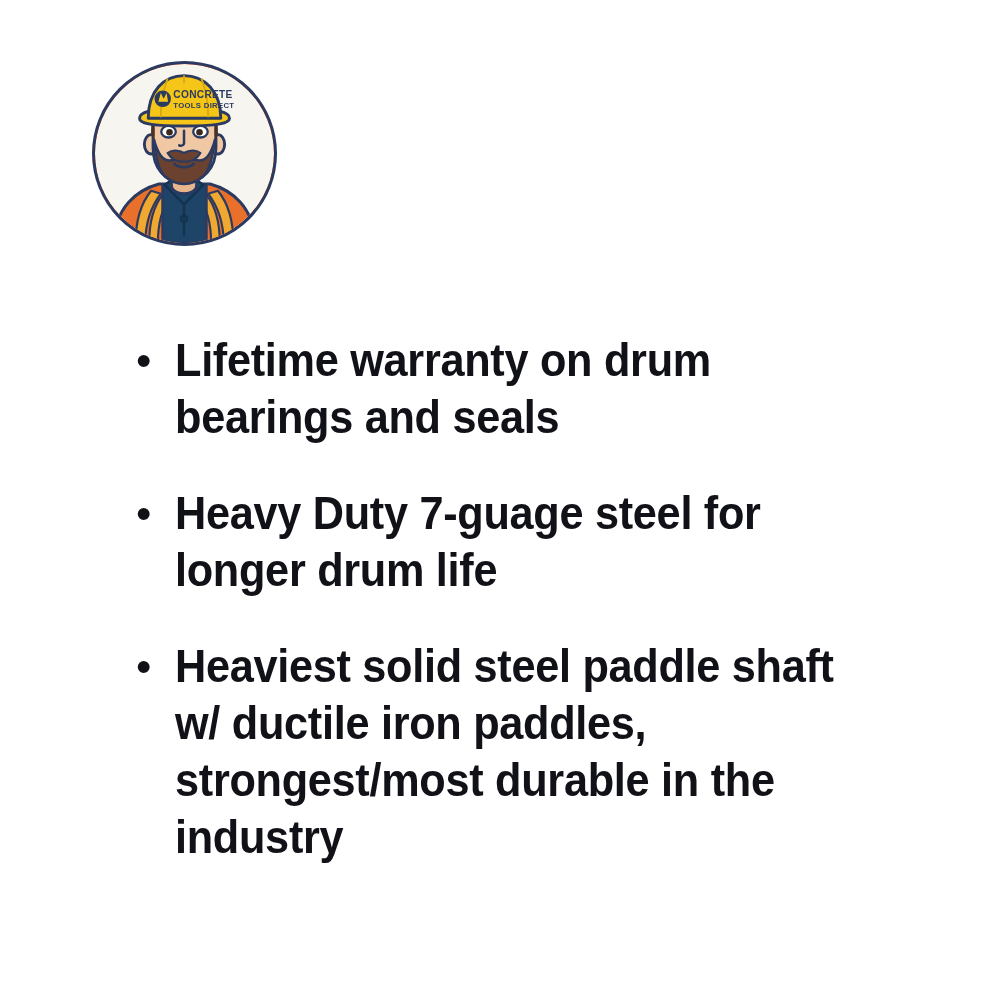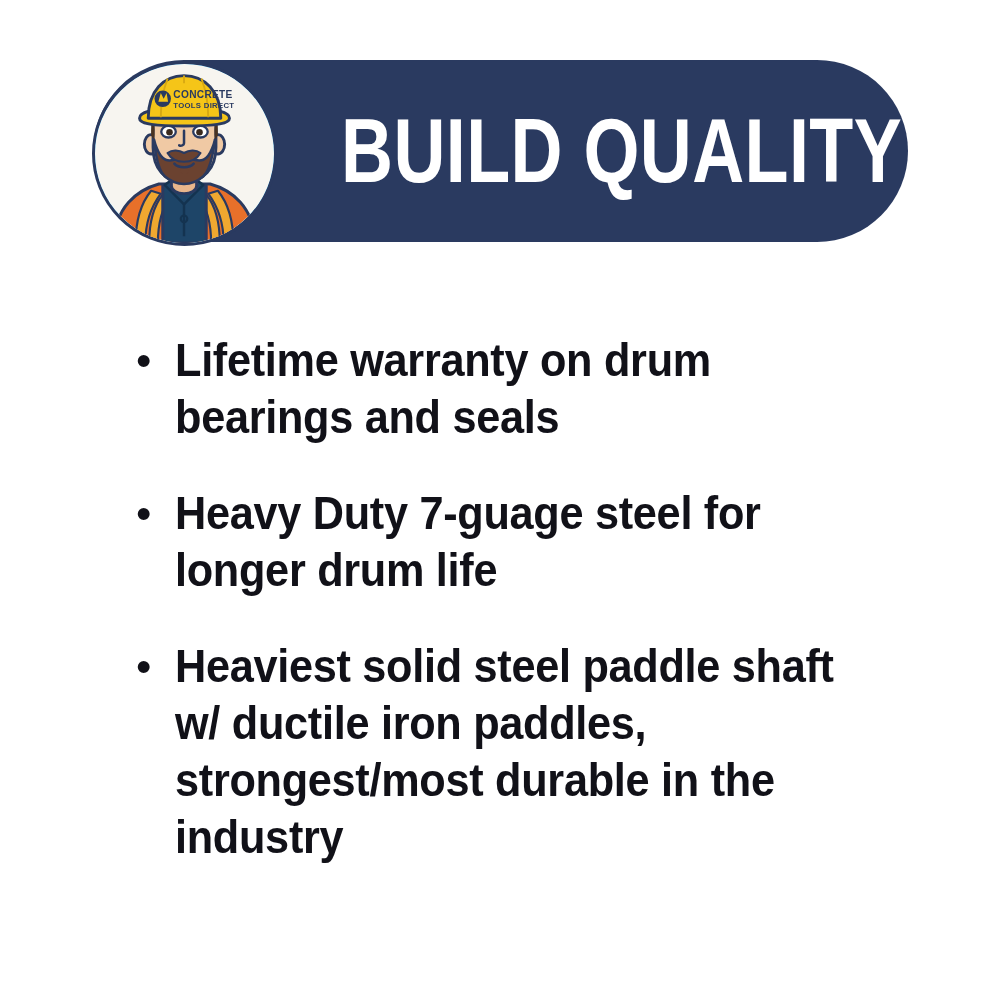--- a/index.html
+++ b/index.html
@@ -49,21 +49,21 @@
   }
 
   
   .avatar {
     position: absolute;
     left: 92px;
     top: 61px;
     width: 185px;
     height: 185px;
     border-radius: 50%;
-    background: #7dd3fc;
+    background: #c2410c;
     border: 3px solid #2a3a60;
     overflow: hidden;
   }
   .avatar svg { display: block; width: 100%; height: 100%; }
 
   
   .bullet-list {
     position: absolute;
     left: 130px;
     top: 332px;
@@ -98,23 +98,20 @@
     transform: scaleX(0.94);
     transform-origin: left top;
     white-space: pre-line;
   }
 </style>
 </head>
 <body>
 
 <div id="page">
 
-  <div class="header-banner">
-    <div class="banner-title">BUILD QUALITY</div>
-  </div>
 
   <div class="avatar">
     <svg viewBox="0 0 185 185" xmlns="http://www.w3.org/2000/svg">
       <defs>
         <clipPath id="circleClip">
           <circle cx="92.5" cy="92.5" r="92.5"></circle>
         </clipPath>
       </defs>
 
       <g clip-path="url(#circleClip)">

